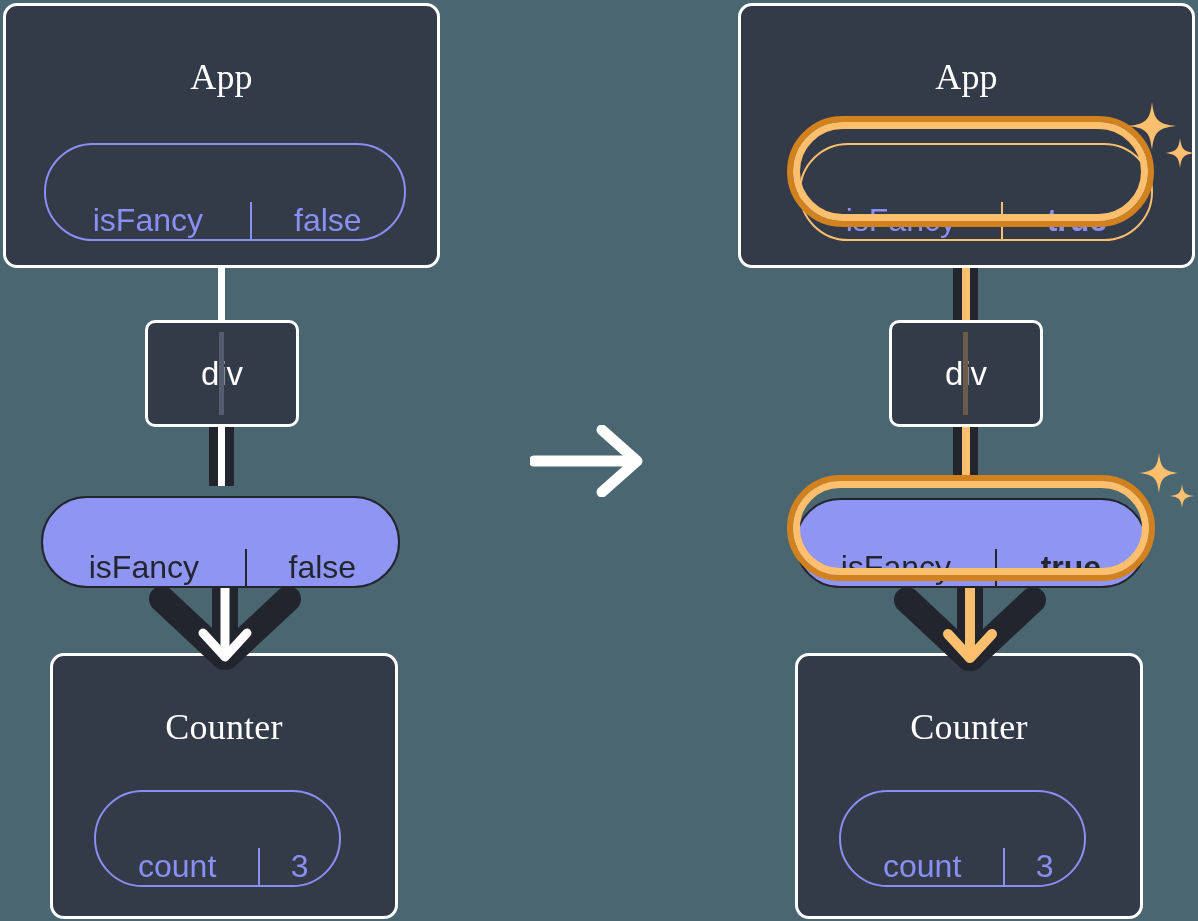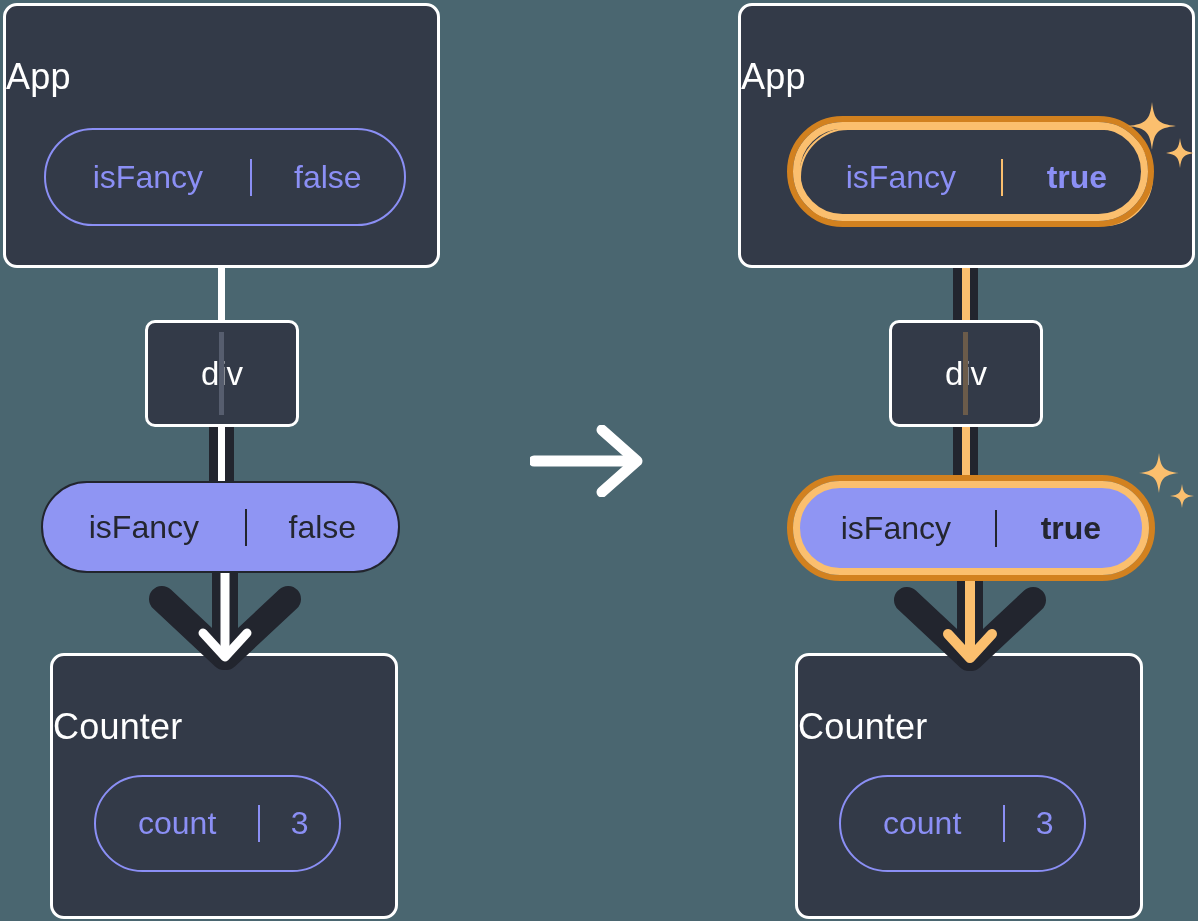--- a/index.html
+++ b/index.html
@@ -17,47 +17,49 @@
     position:absolute;
     background:#333a48;
     border:3px solid #ffffff;
     border-radius:14px;
     box-sizing:border-box;
     z-index:5;
   }
   .panel-title{
     position:absolute;
     left:0;right:0;
-    text-align:left;
+    text-align:center;
     color:#ffffff;
     font-size:36px;
     letter-spacing:.2px;
+    font-family:Liberation Serif, serif;
   }
 
   
   .node-div{
     position:absolute;
     background:#333a48;
     border:3px solid #ffffff;
     border-radius:10px;
     box-sizing:border-box;
     display:flex;align-items:center;justify-content:center;
     color:#ffffff;
     font-size:33px;
     z-index:7;
   }
 
   
   .pill{
     position:absolute;
     box-sizing:border-box;
     display:flex;
-    align-items:center;
+    align-items:flex-end;
     border-radius:999px;
     z-index:8;
+    margin-top:15px;
   }
   .pill .cell{
     display:flex;align-items:center;justify-content:center;
     box-sizing:border-box;
     white-space:nowrap;
   }
 
   
   .pill.ghost{
     border:2px solid #8b8ff5;

